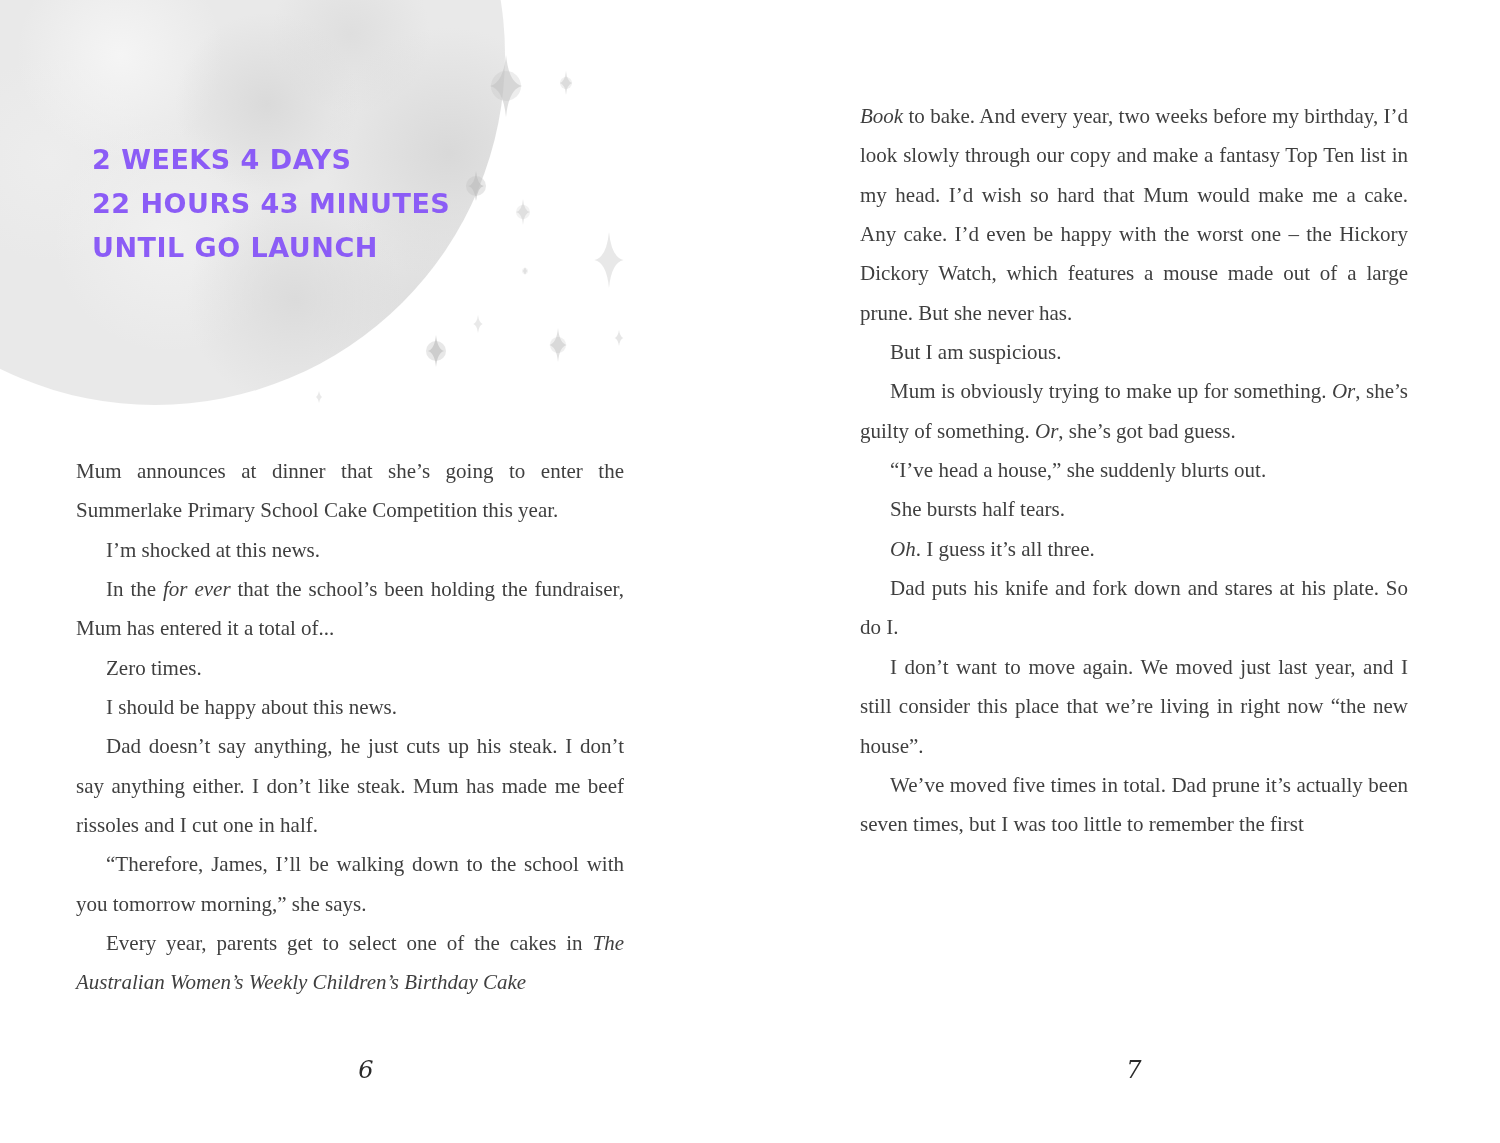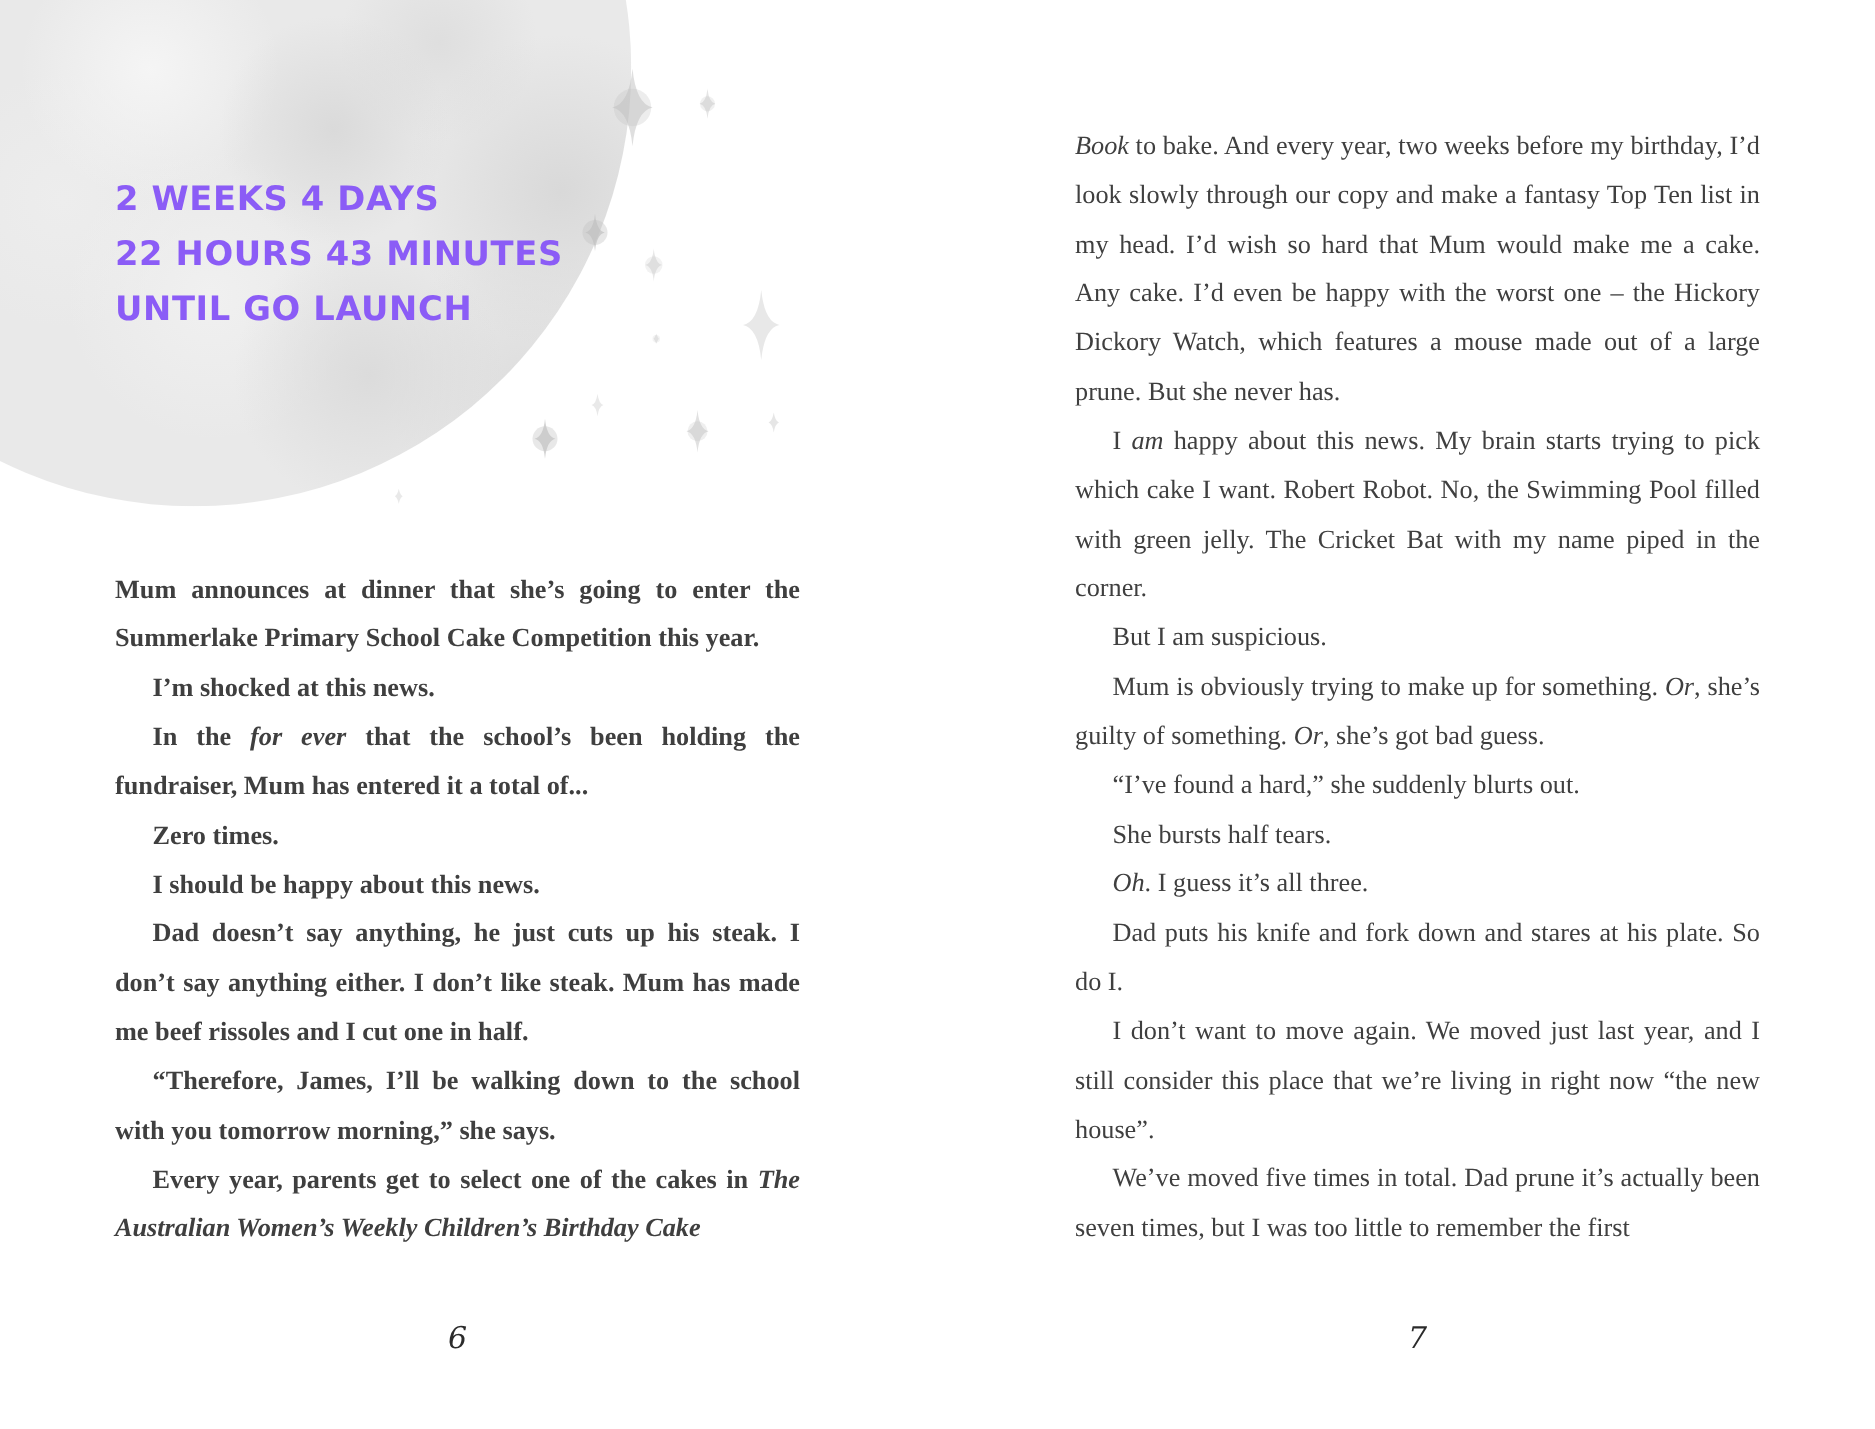--- a/index.html
+++ b/index.html
@@ -55,21 +55,21 @@
   
   .text-col {
     position: absolute;
     width: 548px;
     font-family: "Liberation Serif", serif;
     font-size: 21px;
     line-height: 39.35px;
     color: #3f3f3f;
     text-align: justify;
   }
-  .text-col.left  { left: 92px;  top: 452px; font-weight: bold; }
+  .text-col.left  { left: 76px;  top: 452px; }
   .text-col.right { left: 860px; top: 97px; }
   .text-col p { margin: 0; padding: 0; }
   .text-col p.indent { text-indent: 30px; }
   .italic { font-style: italic; }
   
   .pagenum {
     position: absolute;
     width: 548px;
     text-align: center;
     font-family: "DejaVu Serif", serif;
@@ -142,24 +142,23 @@
       <p class="indent"><span>In the </span><span class="italic">for ever</span><span> that the school’s been holding the fundraiser, Mum has entered it a total of...</span></p>
       <p class="indent"><span>Zero times.</span></p>
       <p class="indent"><span>I should be happy about this news.</span></p>
       <p class="indent"><span>Dad doesn’t say anything, he just cuts up his steak. I don’t say anything either. I don’t like steak. Mum has made me beef rissoles and I cut one in half.</span></p>
       <p class="indent"><span>“Therefore, James, I’ll be walking down to the school with you tomorrow morning,” she says.</span></p>
       <p class="indent"><span>Every year, parents get to select one of the cakes in </span><span class="italic">The Australian Women’s Weekly Children’s Birthday Cake</span></p>
     </div>
 
   <div id="right-col" class="text-col right">
       <p class="no-indent"><span class="italic">Book</span><span> to bake. And every year, two weeks before my birthday, I’d look slowly through our copy and make a fantasy Top Ten list in my head. I’d wish so hard that Mum would make me a cake. Any cake. I’d even be happy with the worst one – the Hickory Dickory Watch, which features a mouse made out of a large prune. But she never has.</span></p>
-      <p class="indent"><span>I </span><span class="italic">am</span><span> happy about this news. My brain starts trying to pick which cake I want. Robert Robot. No, the Swimming Pool filled with green jelly. The Cricket Bat with my name piped in the corner.</span></p>
       <p class="indent"><span>But I am suspicious.</span></p>
       <p class="indent"><span>Mum is obviously trying to make up for something. </span><span class="italic">Or</span><span>, she’s guilty of something. </span><span class="italic">Or</span><span>, she’s got bad guess.</span></p>
-      <p class="indent"><span>“I’ve found a hard,” she suddenly blurts out.</span></p>
+      <p class="indent"><span>“I’ve head a house,” she suddenly blurts out.</span></p>
       <p class="indent"><span>She bursts half tears.</span></p>
       <p class="indent"><span class="italic">Oh</span><span>. I guess it’s all three.</span></p>
       <p class="indent"><span>Dad puts his knife and fork down and stares at his plate. So do I.</span></p>
       <p class="indent"><span>I don’t want to move again. We moved just last year, and I still consider this place that we’re living in right now “the new house”.</span></p>
       <p class="indent"><span>We’ve moved five times in total. Dad prune it’s actually been seven times, but I was too little to remember the first</span></p>
     </div>
 
   <div class="pagenum left-num">6</div>
 
   <div class="pagenum right-num">7</div>

